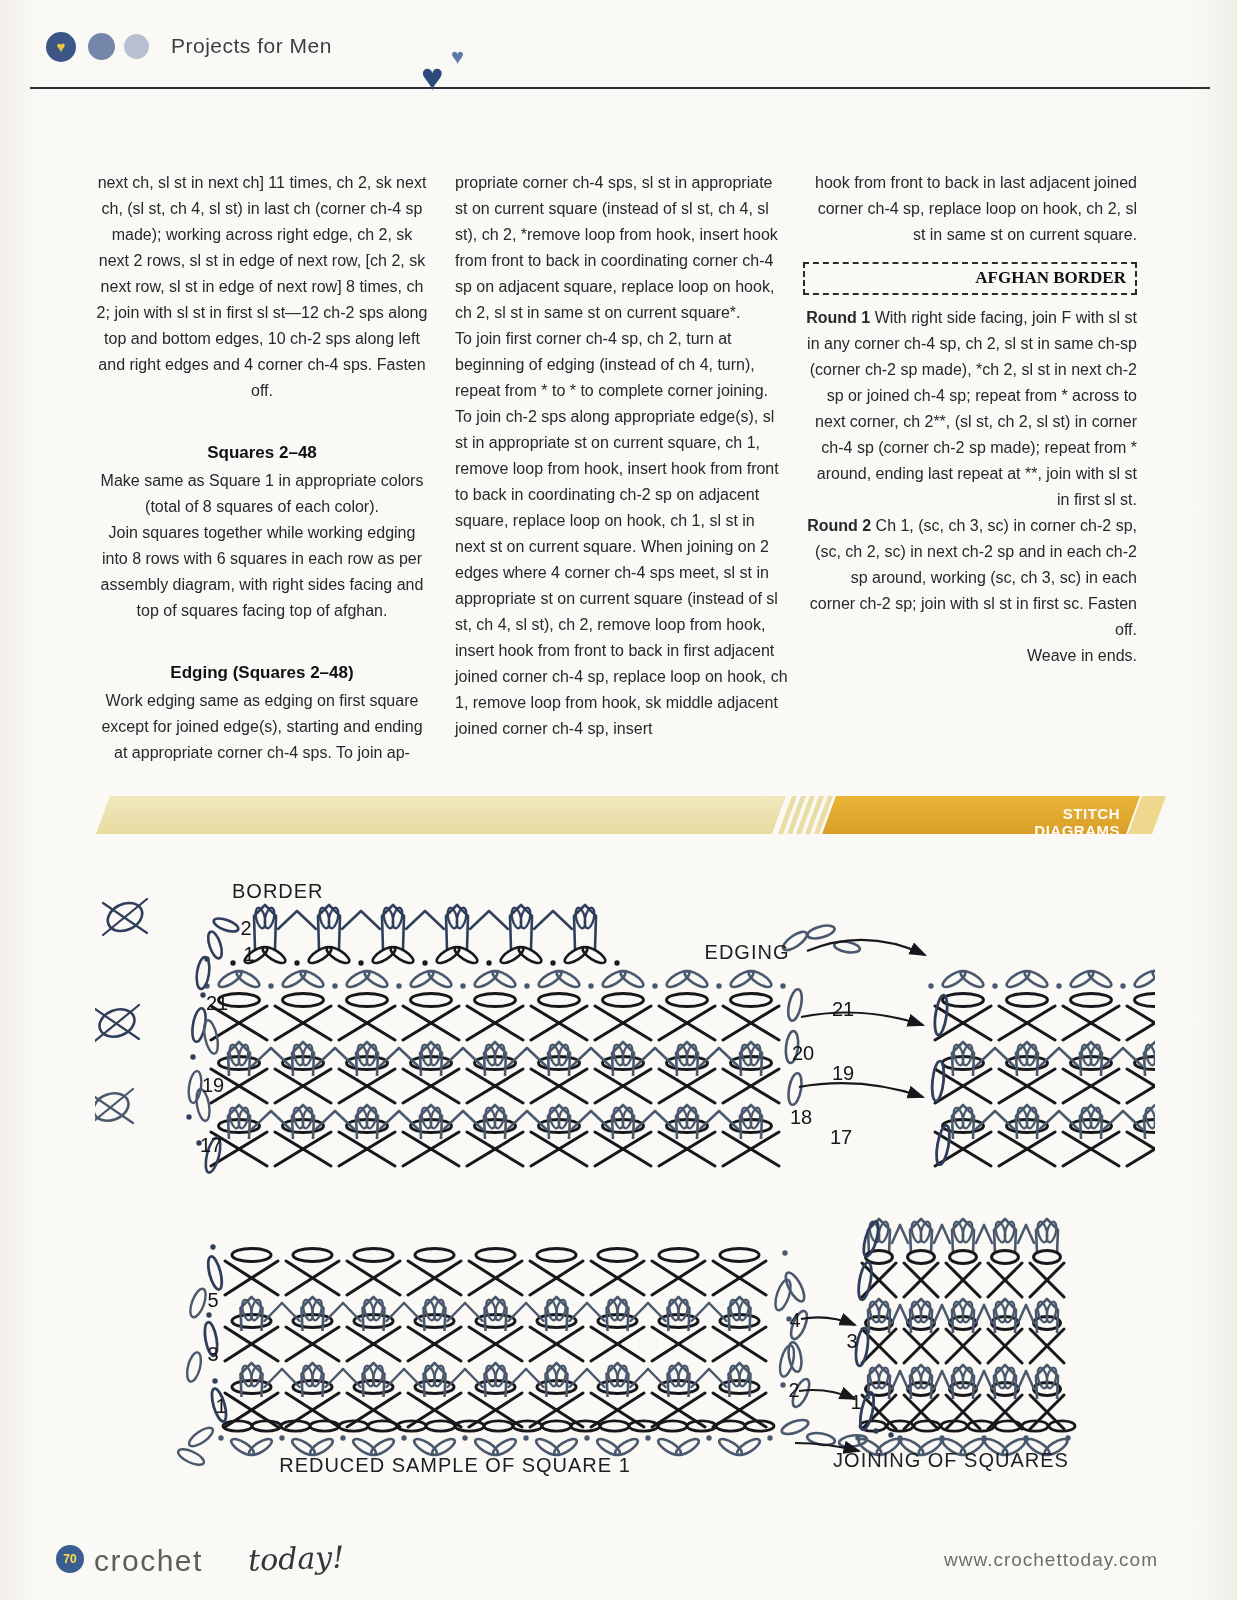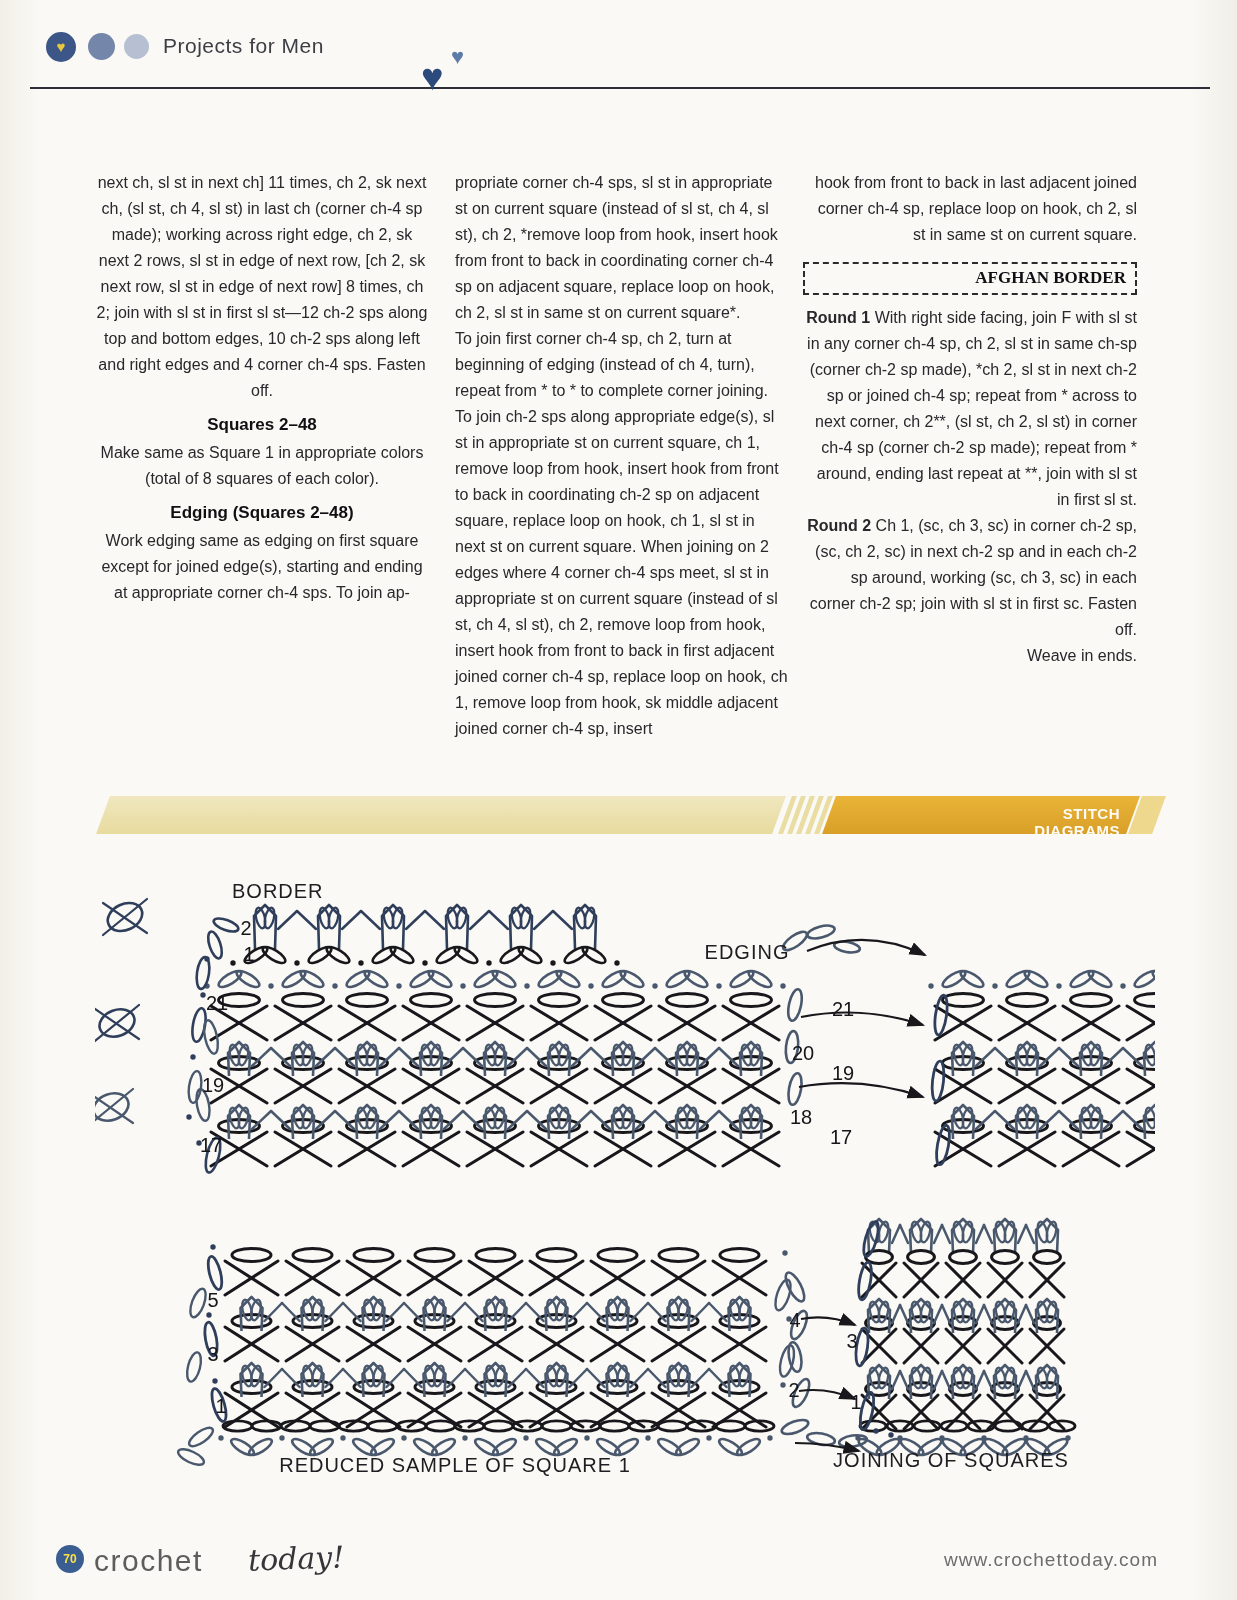--- a/index.html
+++ b/index.html
@@ -2,27 +2,27 @@
 <html><head>
 <meta charset="utf-8">
 <style>
   html,body{margin:0;padding:0;background:#e9e7e2;}
   .page{position:relative;width:1237px;height:1600px;margin:0 auto;overflow:hidden;
         background:linear-gradient(90deg,#f1efe8 0,#faf9f5 40px,#faf9f5 1190px,#f0eee7 1237px);
         font-family:"Liberation Sans",sans-serif;color:#2b2b2e;}
   
   .circ{position:absolute;border-radius:50%;}
   .circ .h{display:block;text-align:center;}
-  .section-title{position:absolute;left:163px;top:34px;font-size:21px;color:#3c3e44;letter-spacing:.5px;}
+  .section-title{position:absolute;left:171px;top:34px;font-size:21px;color:#3c3e44;letter-spacing:.5px;}
   .rule{position:absolute;left:30px;top:87px;width:1180px;height:2px;background:#2e2e38;}
   .heart{position:absolute;line-height:1;}
   
   .col{position:absolute;top:170px;width:334px;font-size:16px;line-height:26px;color:#28282c;}
   .col p{margin:0;}
-  .subhead{font-size:17px;line-height:26px;margin:8px 0 2px;color:#101014;font-weight:bold;}
+  .subhead{font-size:17px;line-height:26px;margin:36px 0 2px;color:#101014;font-weight:bold;}
   .dashedbox{border:2px dashed #2b2b2b;font-weight:bold;font-size:17px;line-height:22px;
              padding:3px 9px 4px;margin:14px 0 10px;color:#101014;box-sizing:border-box;font-family:Liberation Serif, serif;}
   
   .banner{position:absolute;left:103px;top:796px;width:1056px;height:48px;}
   .bn{position:absolute;top:0;height:38px;transform:skewX(-20deg);}
   .bn-cream{left:0;width:676px;background:linear-gradient(#f0e7bf,#e7db9e);}
   .bn-bar{width:4.5px;background:#e9dda4;}
   .bn-gold{left:726px;width:304px;background:linear-gradient(#e9b438,#d99f28);}
   .bn-tip{left:1032px;width:24px;background:#edd88e;}
   .bn-label{position:absolute;left:872px;top:9px;width:145px;text-align:right;
@@ -53,20 +53,21 @@
   <div class="circ" style="left:124px;top:34px;width:25px;height:25px;background:#b6c0d2;"></div>
   <div class="section-title">Projects for Men</div>
   <div class="rule"></div>
   <span class="heart" style="left:421px;top:58px;font-size:38px;color:#2c4a7c;">♥</span>
   <span class="heart" style="left:451px;top:46px;font-size:22px;color:#5e7aa8;">♥</span>
 
   <div class="col" style="left:95px;text-align:center;">
     <p>next ch, sl st in next ch] 11 times, ch 2, sk next ch, (sl st, ch 4, sl st) in last ch (corner ch-4 sp made); working across right edge, ch 2, sk next 2 rows, sl st in edge of next row, [ch 2, sk next row, sl st in edge of next row] 8 times, ch 2; join with sl st in first sl st—12 ch-2 sps along top and bottom edges, 10 ch-2 sps along left and right edges and 4 corner ch-4 sps. Fasten off.</p>
     <div class="subhead">Squares 2–48</div>
     <p>Make same as Square 1 in appropriate colors (total of 8 squares of each color).</p>
+    <p>Join squares together while working edging into 8 rows with 6 squares in each row as per assembly diagram, with right sides facing and top of squares facing top of afghan.</p>
     <div class="subhead">Edging (Squares 2–48)</div>
     <p>Work edging same as edging on first square except for joined edge(s), starting and ending at appropriate corner ch-4 sps. To join ap-</p>
   </div>
 
   <div class="col" style="left:455px;">
     <p>propriate corner ch-4 sps, sl st in appropriate st on current square (instead of sl st, ch 4, sl st), ch 2, *remove loop from hook, insert hook from front to back in coordinating corner ch-4 sp on adjacent square, replace loop on hook, ch 2, sl st in same st on current square*.</p>
     <p>To join first corner ch-4 sp, ch 2, turn at beginning of edging (instead of ch 4, turn), repeat from * to * to complete corner joining. To join ch-2 sps along appropriate edge(s), sl st in appropriate st on current square, ch 1, remove loop from hook, insert hook from front to back in coordinating ch-2 sp on adjacent square, replace loop on hook, ch 1, sl st in next st on current square. When joining on 2 edges where 4 corner ch-4 sps meet, sl st in appropriate st on current square (instead of sl st, ch 4, sl st), ch 2, remove loop from hook, insert hook from front to back in first adjacent joined corner ch-4 sp, replace loop on hook, ch 1, remove loop from hook, sk middle adjacent joined corner ch-4 sp, insert</p>
   </div>
 
   <div class="col" style="left:803px;text-align:right;">

